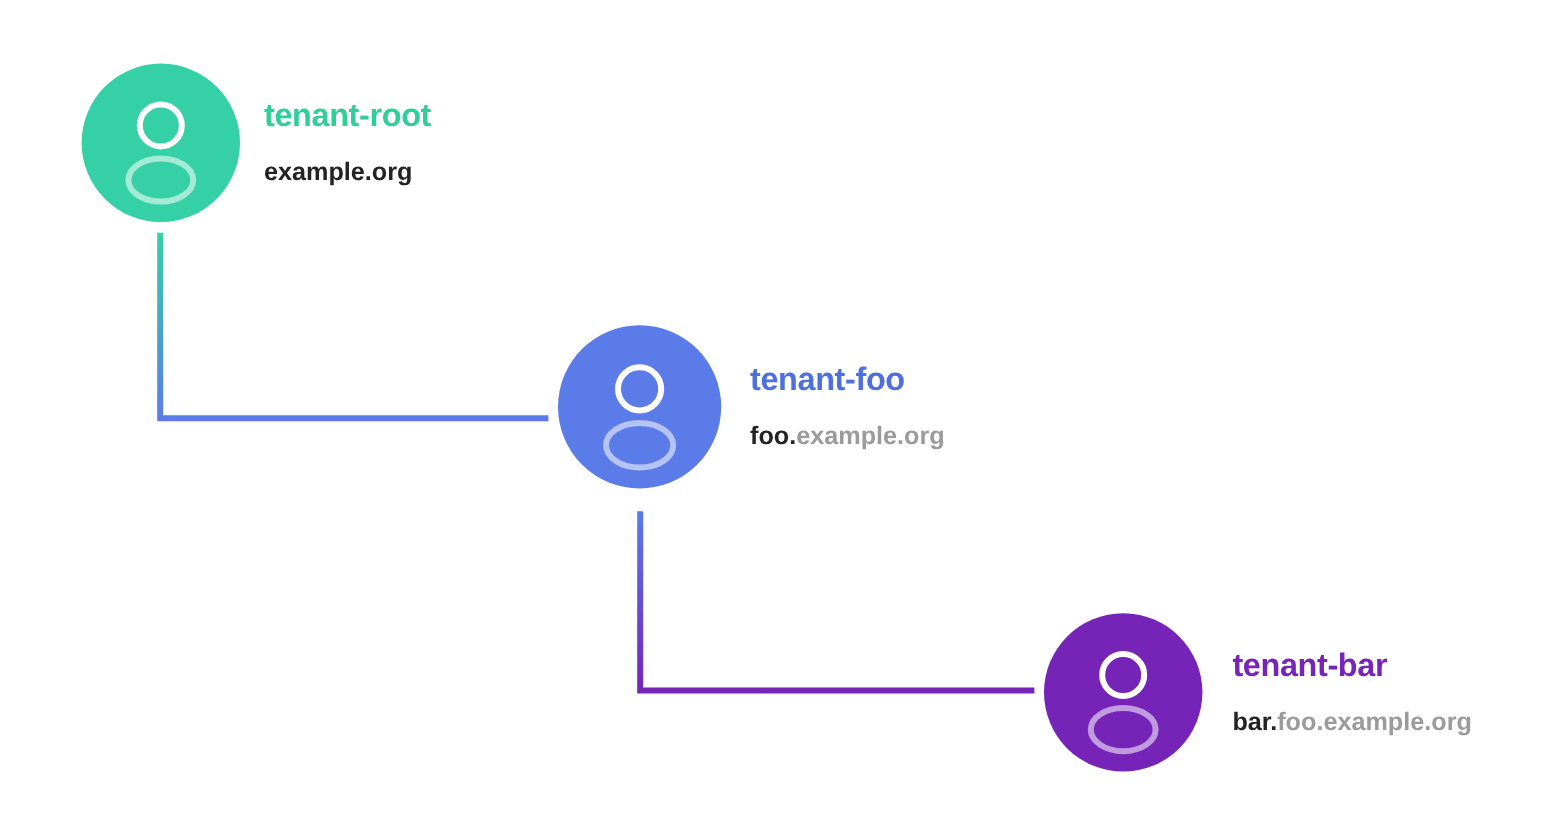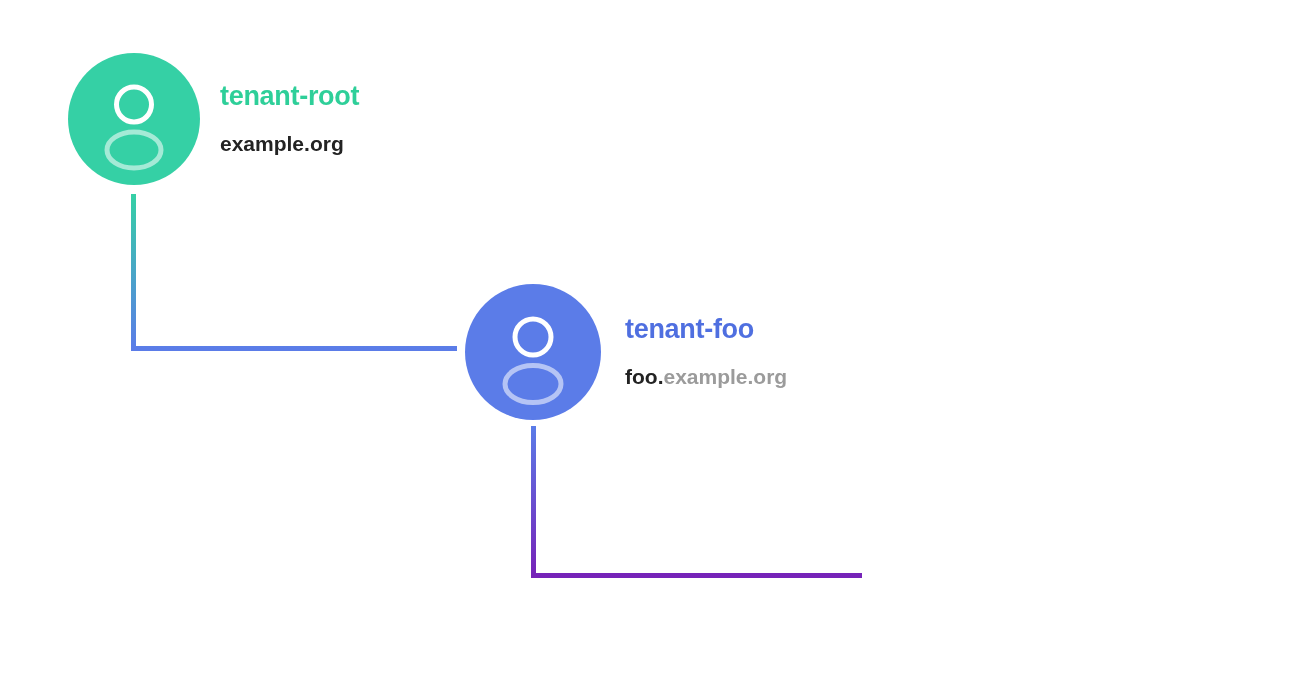--- a/index.html
+++ b/index.html
@@ -76,21 +76,21 @@
   #node-root {
     left: 68px;
     top: 53px;
   }
   #node-root .node-avatar { width: 132px; height: 132px; background: #35d0a5; }
   #node-root .node-text { margin-left: 20px; padding-bottom: 2px; }
   #node-root .node-title { color: #2ecf99; margin-bottom: 23px; }
 
   #node-foo {
     left: 465px;
-    top: 284px;
+    top: 271px;
   }
   #node-foo .node-avatar { width: 136px; height: 136px; background: #5b7ce8; }
   #node-foo .node-text { margin-left: 24px; padding-bottom: 2px; }
   #node-foo .node-title { color: #4f6fe0; margin-bottom: 23px; }
 
   #node-bar {
     left: 870px;
     top: 511px;
   }
   #node-bar .node-avatar { width: 132px; height: 132px; background: #7623b8; }
@@ -142,14 +142,26 @@
         <circle cx="68" cy="53" r="18" fill="none" stroke="#ffffff" stroke-width="5"></circle>
         <ellipse cx="68" cy="100" rx="28" ry="18.5" fill="none" stroke="#ffffff" stroke-width="5" opacity="0.55"></ellipse>
       </svg>
     </div>
     <div class="node-text">
       <div class="node-title">tenant-foo</div>
       <div class="node-subtitle"><span class="dom-head">foo.</span><span class="dom-tail">example.org</span></div>
     </div>
   </div>
 
+  <div class="node" id="node-bar">
+    <div class="node-avatar">
+      <svg viewBox="0 0 132 132">
+        <circle cx="66" cy="51.5" r="17.5" fill="none" stroke="#ffffff" stroke-width="5"></circle>
+        <ellipse cx="66" cy="97" rx="27" ry="18" fill="none" stroke="#ffffff" stroke-width="5" opacity="0.55"></ellipse>
+      </svg>
+    </div>
+    <div class="node-text">
+      <div class="node-title">tenant-bar</div>
+      <div class="node-subtitle"><span class="dom-head">bar.</span><span class="dom-tail">foo.example.org</span></div>
+    </div>
+  </div>
 
 </div>
 
 </body></html>

